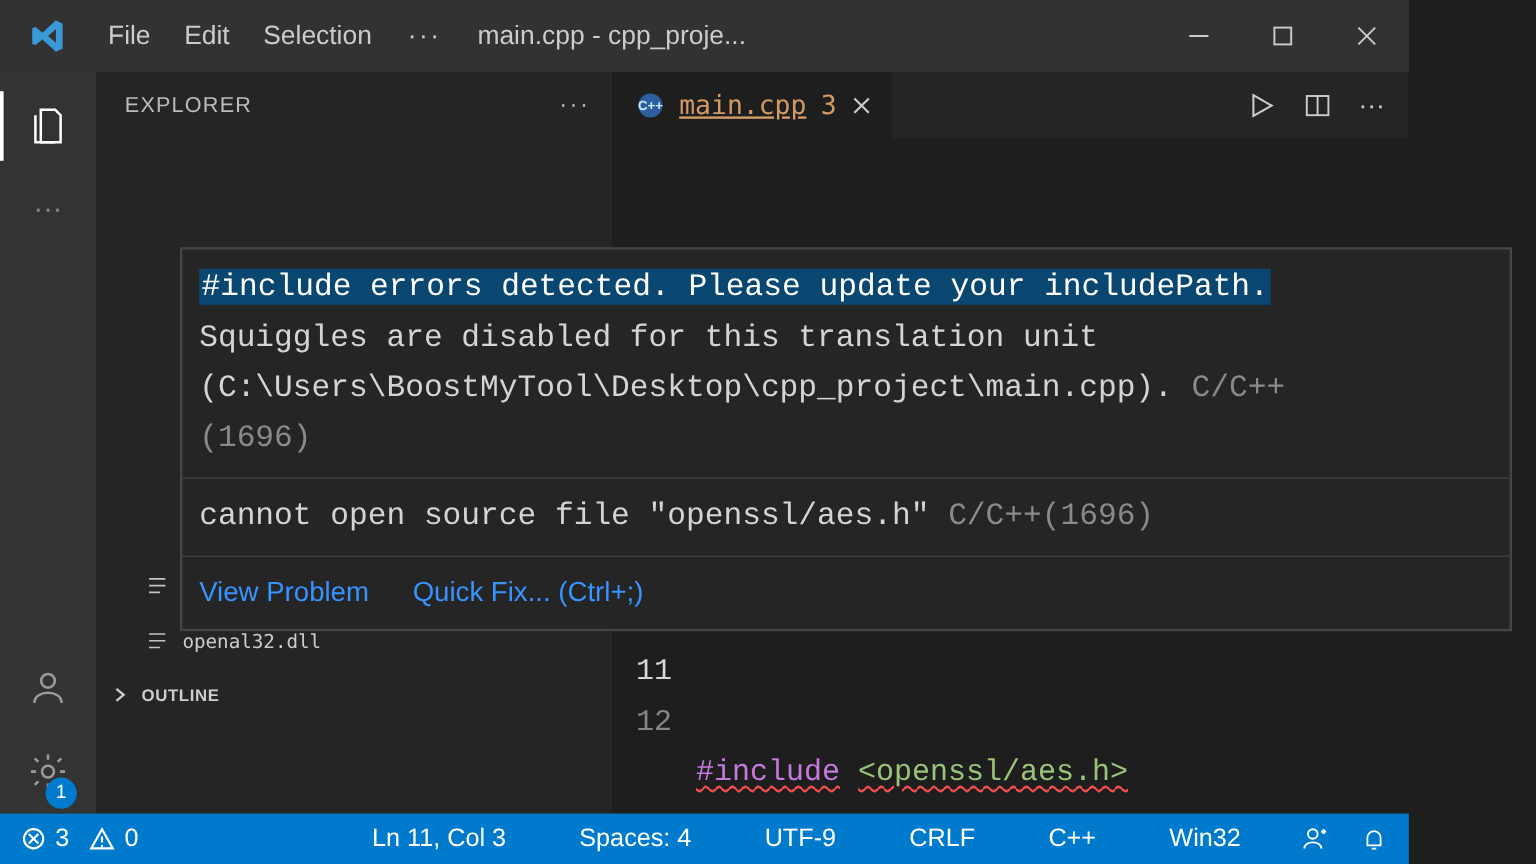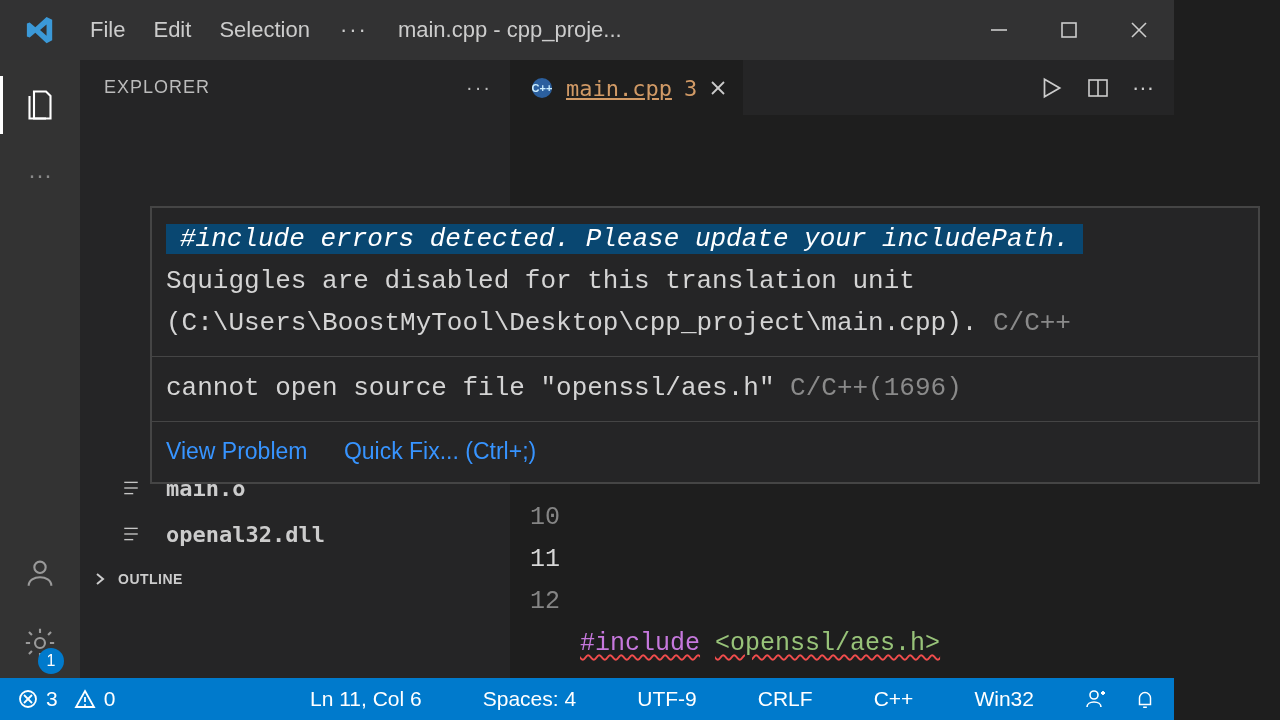--- a/index.html
+++ b/index.html
@@ -16,42 +16,42 @@
   .body { flex: 1; display: flex; min-height: 0; position: relative; }
   .activitybar { width: 80px; background: #333333; display: flex; flex-direction: column; align-items: center; padding-top: 10px; }
   .activitybar .aicon { width: 80px; height: 70px; display:flex; align-items:center; justify-content:center; position: relative; }
   .activitybar .aicon.active::before { content:""; position:absolute; left:0; top:6px; bottom:6px; width:3px; background:#fff; }
   .activitybar .spacer { flex: 1; }
   .badge-blue { position:absolute; bottom:4px; right:16px; background:#007acc; color:#fff; border-radius:50%; width:26px; height:26px; font-size:16px; display:flex; align-items:center; justify-content:center; }
   .sidebar { width: 430px; background: #252526; display:flex; flex-direction:column; min-width:0;}
   .sidebar-header { height:55px; display:flex; align-items:center; justify-content:space-between; padding: 0 18px 0 24px; color:#bbbbbb; font-size:18px; letter-spacing:1px; }
   .sidebar-header .more { letter-spacing:2px; font-size:20px; }
   .sidebar-body { flex:1; padding-top: 0px; }
-  .file-row { display:flex; align-items:center; gap:24px; height:46px; padding-left: 40px; font-size:22px; color:#cccccc; font-family: Consolas, monospace; font-weight: bold;}
+  .file-row { display:flex; align-items:center; gap:10px; height:46px; padding-left: 40px; font-size:16px; color:#cccccc; font-family: Consolas, monospace;}
   .file-row .ficon { width:22px; display:flex; justify-content:center; }
   .outline-row { display:flex; align-items:center; gap:8px; height:44px; padding-left: 10px; font-size:14px; font-weight:700; color:#cccccc; letter-spacing:0.5px;}
   .outline-row .chev { width:20px; display:flex; justify-content:center;}
   .editor { flex:1; display:flex; flex-direction:column; min-width:0; background:#1e1e1e; position:relative;}
   .tabbar { height:55px; background:#252526; display:flex; align-items:center; }
   .tab { height:55px; background:#1e1e1e; display:flex; align-items:center; padding:0 16px 0 20px; gap:12px; border-top:1px solid #1e1e1e;}
   .tab .tname { color:#d19a66; font-size:22px; font-family: Consolas, monospace; text-decoration: underline;}
   .tab .tcount { color:#d19a66; font-size:22px; font-family: Consolas, monospace;}
   .tab .tclose { color:#cccccc; }
   .tabactions { margin-left:auto; display:flex; gap:22px; padding-right:20px; align-items:center;}
   .code { flex:1; display:flex; font-family: Consolas, "Courier New", monospace; font-size:25px; line-height:42px; padding-top: 10px; }
   .gutter { width:70px; text-align:right; color:#858585; padding-right:20px; }
   .gutter .cur { color:#d7d7d7; }
   .lines { flex:1; white-space:pre; }
   .kw { color:#c678dd; }
   .squig { text-decoration: underline wavy #f14c4c; text-decoration-thickness: 2px; text-underline-offset: 4px; margin-top: 44px; }
   .squig-inc { text-decoration: underline wavy #f14c4c; text-decoration-thickness: 2px; text-underline-offset: 4px; color:#98c379;}
   .hover { position:absolute; left:150px; top:146px; width:1110px; background:#252526; border:2px solid #454545; z-index:50; font-family: Consolas, "Courier New", monospace; font-size:26px; line-height:42px; color:#d4d4d4;}
   .hover .sec { padding: 10px 14px 12px 14px; }
   .hover .divider { height:1px; background:#454545; }
-  .hover .hi { background:#094771; color:#fff; padding:0 14px;font-style:italic;}
+  .hover .hi { background:#094771; color:#fff; padding:0 2px;}
   .hover .dim { color:#8a8a8a; }
   .hover .actions { padding:8px 14px 10px 14px; font-family:"Segoe UI", Arial, sans-serif; font-size:23px;}
   .hover .actions a { color:#3794ff; margin-right:30px; cursor:pointer;}
   .statusbar { height:42px; background:#007acc; color:#fff; display:flex; align-items:center; padding:0 18px; font-size:21px; gap:30px;}
   .statusbar .left { display:flex; align-items:center; gap:8px; }
   .statusbar .sgroup { display:flex; align-items:center; gap:30px; margin-left:auto; margin-right:auto; position:absolute; left:310px; right:140px; display:flex; justify-content:space-between;}
   .statusbar .seg { white-space:nowrap;}
   .statusbar .right { margin-left:auto; display:flex; gap:26px; align-items:center;}
   svg { display:block; }
 </style>
@@ -206,20 +206,21 @@
           
         </div>
       </div>
     </div>
 
     <div class="hover">
       <div class="sec">
         <div><span class="hi">#include errors detected. Please update your includePath.</span></div>
         <div>Squiggles are disabled for this translation unit</div>
         <div><span>(C:\Users\BoostMyTool\Desktop\cpp_project\main.cpp). </span><span class="dim">C/C++</span></div>
+        <div class="dim">(1696)</div>
       </div>
       <div class="divider"></div>
       <div class="sec">
         <div><span>cannot open source file "openssl/aes.h" </span><span class="dim">C/C++(1696)</span></div>
       </div>
       <div class="divider"></div>
       <div class="actions">
         <a>View Problem</a>
         <a>Quick Fix... (Ctrl+;)</a>
       </div>
@@ -239,21 +240,21 @@
       <span style="margin-left:8px;">
         <svg width="22" height="20" viewBox="0 0 22 20">
             <path d="M11 2l9 16H2L11 2z" fill="none" stroke="#fff" stroke-width="1.8"></path>
             <line x1="11" y1="8" x2="11" y2="13" stroke="#fff" stroke-width="1.8"></line>
             <circle cx="11" cy="16" r="1" fill="#fff"></circle>
           </svg>
       </span>
       <span class="seg">0</span>
     </div>
     <div class="sgroup">
-      <span class="seg">Ln 11, Col 6</span>
+      <span class="seg">Ln 11, Col 3</span>
       <span class="seg">Spaces: 4</span>
       <span class="seg">UTF-9</span>
       <span class="seg">CRLF</span>
       <span class="seg">C++</span>
       <span class="seg">Win32</span>
     </div>
     <div class="right">
       <span>
         <svg width="24" height="24" viewBox="0 0 24 24" fill="none" stroke="#fff" stroke-width="1.6">
             <circle cx="10" cy="8" r="4"></circle>

